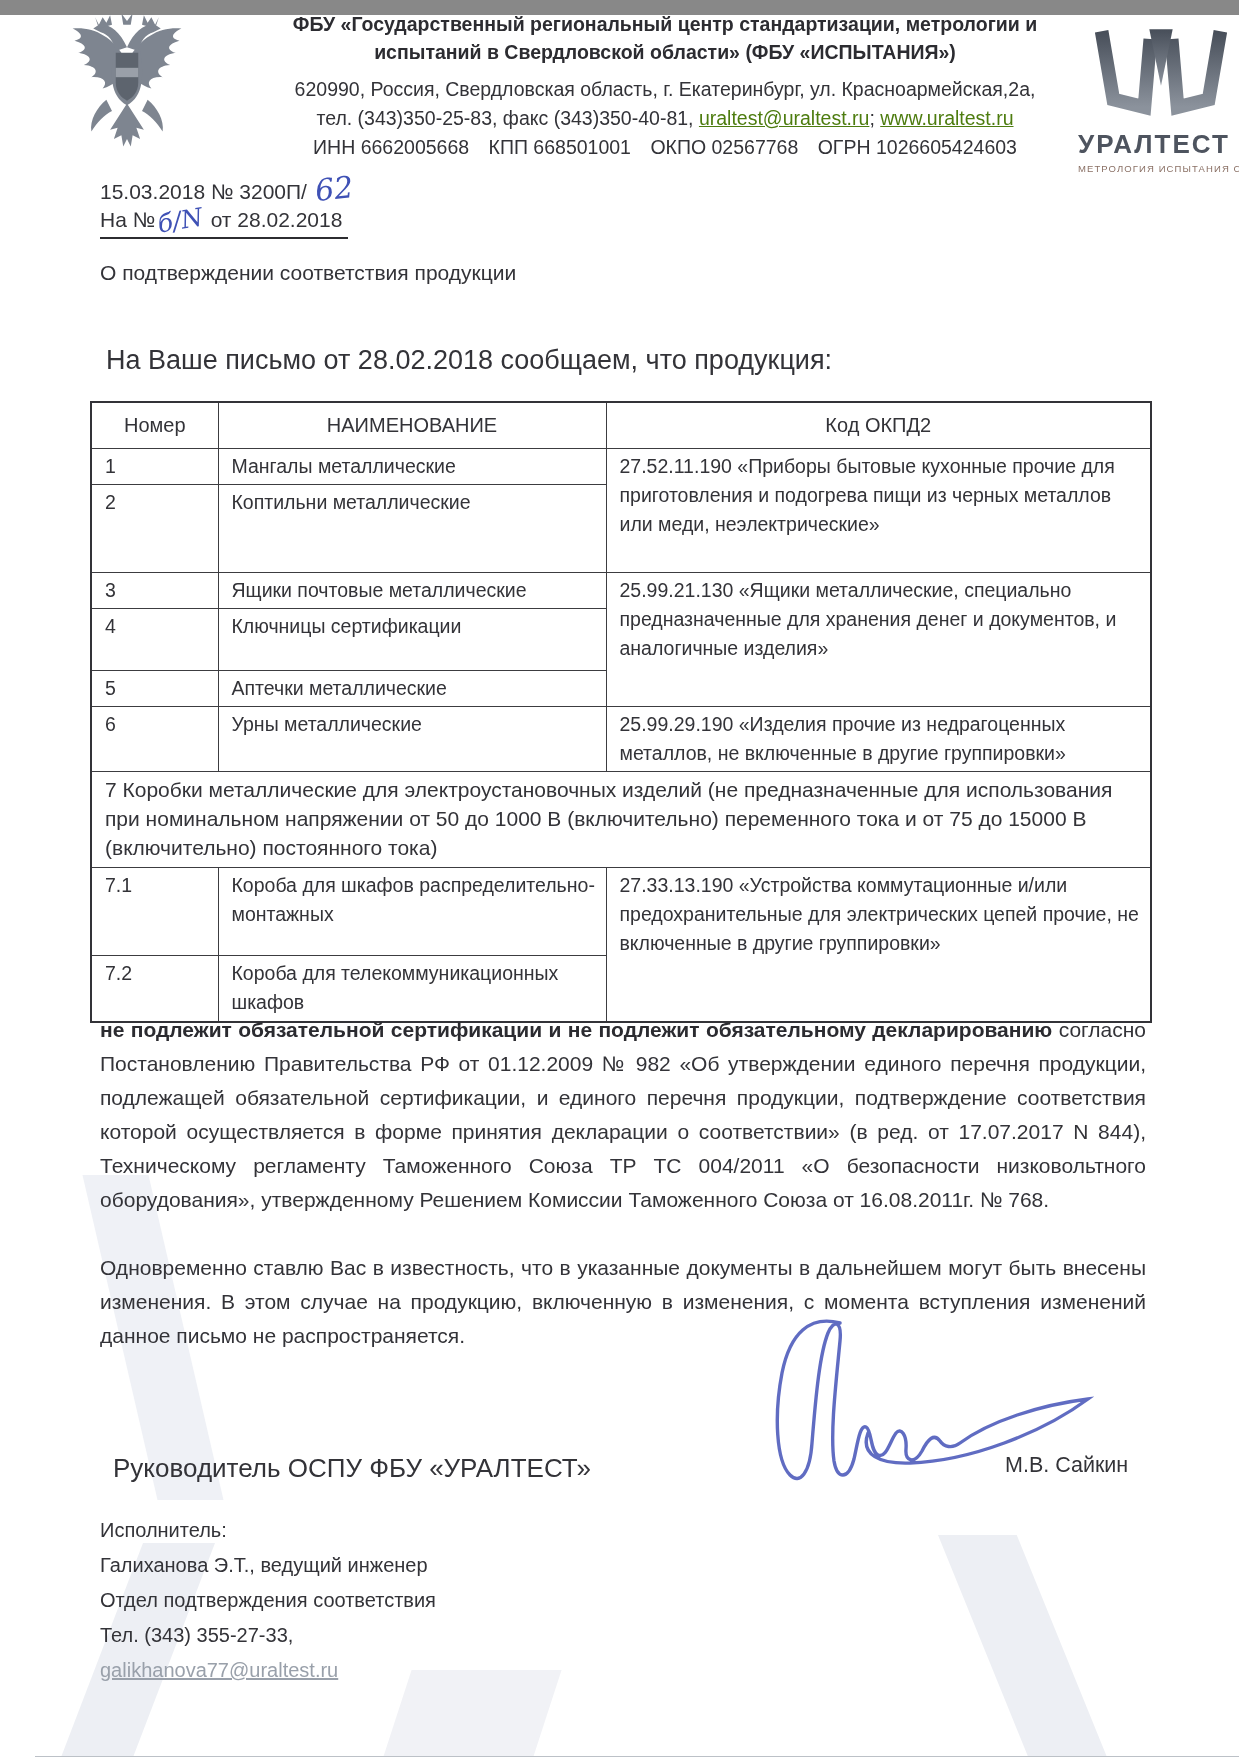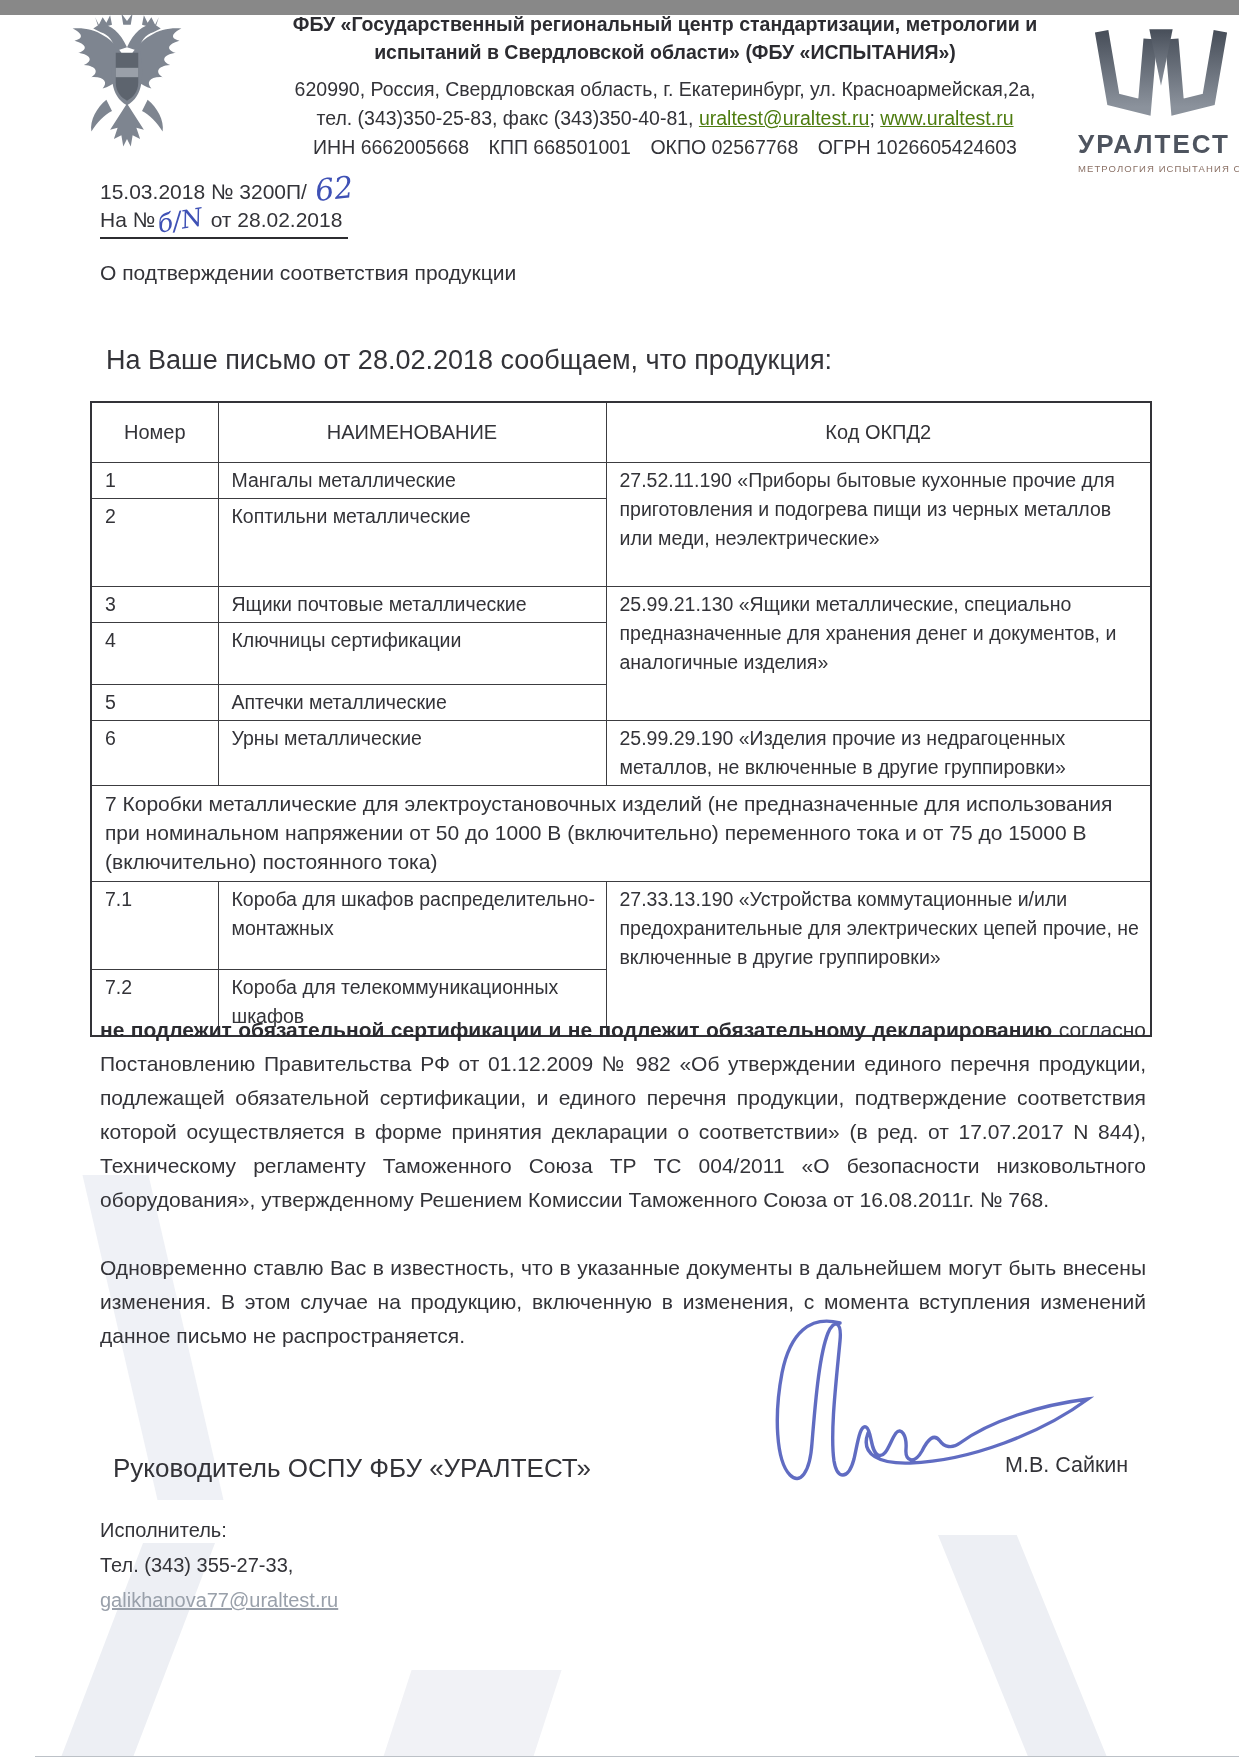--- a/index.html
+++ b/index.html
@@ -35,21 +35,21 @@
     position:absolute;left:90px;top:386px;width:1062px;
     border-collapse:collapse;table-layout:fixed;
     font-size:19.5px;color:#333338;
   }
   table.products{border:2.5px solid #333338;}
   table.products td,table.products th{
     border:1.6px solid #3c3c40;vertical-align:top;
     padding:3px 10px 3px 13px;font-weight:normal;text-align:left;
     line-height:29px;overflow:hidden;
   }
-  table.products th{text-align:center;font-size:20px;padding:15px 4px;}
+  table.products th{text-align:center;font-size:20px;padding:8px 4px;}
   td.num{padding-left:12px;}
   td.jst{text-align:justify;}
   td.full{font-size:21px;line-height:32px;padding:5px 10px 5px 10px;}
   
   .bodytext{position:absolute;left:100px;top:998px;width:1046px;font-size:21px;line-height:34px;text-align:justify;}
   .bodytext p{margin:0 0 34px 0;}
   .bodytext b{color:#2b2b30;}
   
   .sig-title{position:absolute;left:113px;top:1438px;font-size:26px;}
   .sig-name{position:absolute;left:1005px;top:1438px;font-size:21.5px;}
@@ -198,17 +198,19 @@
   <div class="sig-ink">
     <svg viewBox="0 0 440 205" width="440" height="205">
       <path d="M150,30 C120,22 100,40 92,80 C84,122 86,168 100,182 C110,192 120,180 122,150 C126,100 130,60 138,40 C144,26 152,28 150,48 C146,90 140,140 144,168 C147,186 158,188 164,166 C168,148 170,132 176,134 C182,137 180,158 188,162 C196,166 200,148 206,140 C211,134 217,142 216,156 C215,168 224,172 232,158 C238,146 244,140 250,148 C254,154 262,156 270,150 C300,128 350,112 398,106 C352,140 280,168 220,170 C190,171 170,162 178,140" fill="none" stroke="#4a58ba" stroke-width="3.4" stroke-linecap="round" opacity="0.88"></path>
     </svg>
   </div>
   <div class="sig-title">Руководитель ОСПУ ФБУ «УРАЛТЕСТ»</div>
   <div class="sig-name">М.В. Сайкин</div>
 
   <div class="executor">
     <div>Исполнитель:</div>
+    <div>Галиханова Э.Т., ведущий инженер</div>
+    <div>Отдел подтверждения соответствия</div>
     <div>Тел. (343) 355-27-33,</div>
     <div><a class="exec-mail">galikhanova77@uraltest.ru</a></div>
   </div>
 
 </div>
 
 </body></html>

